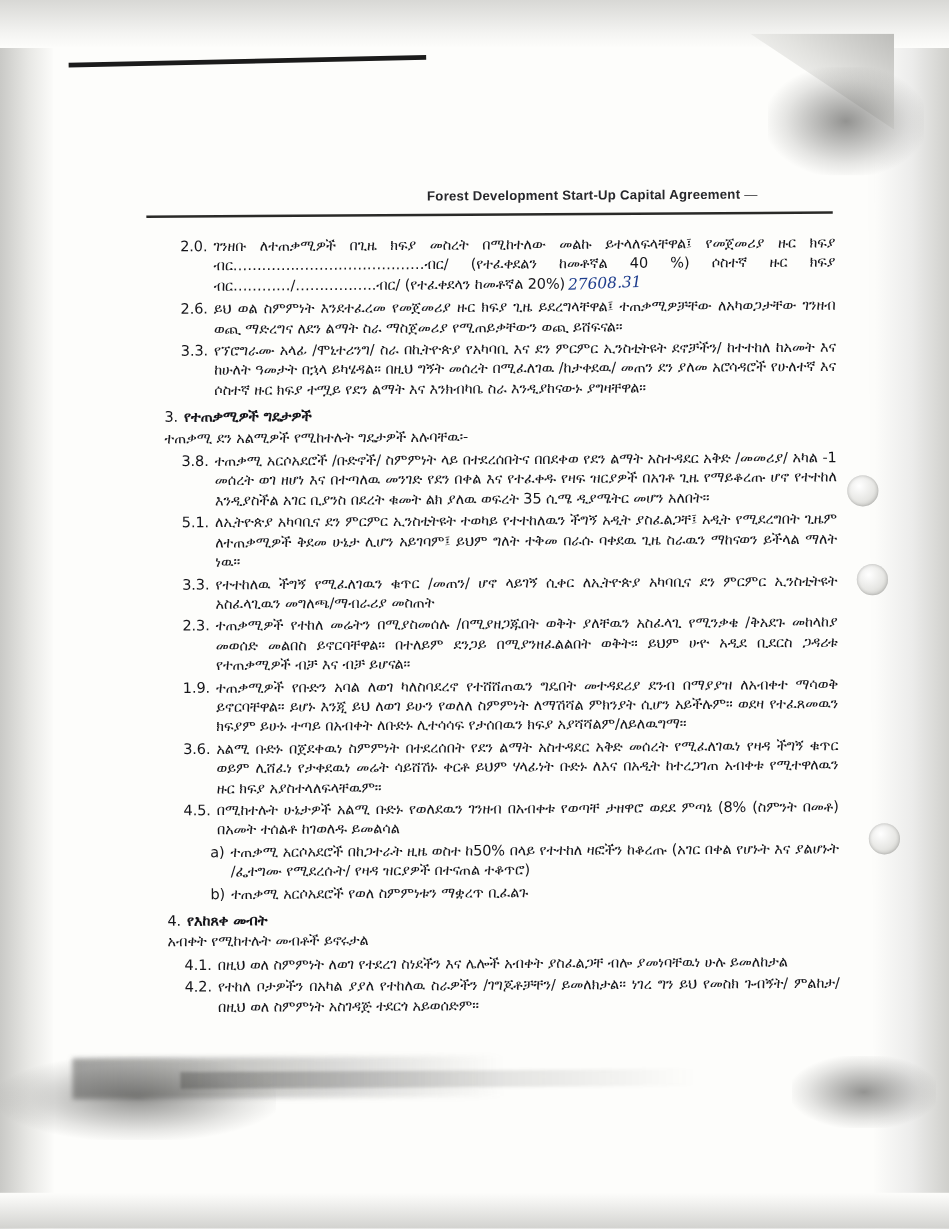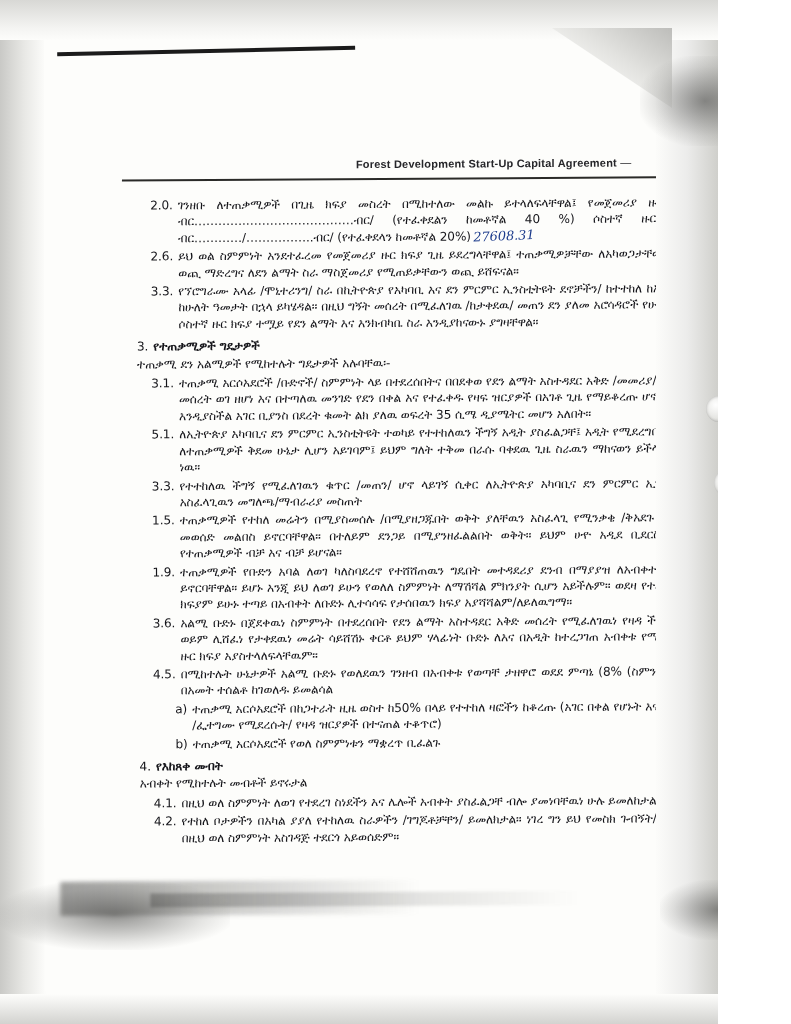--- a/index.html
+++ b/index.html
@@ -5,21 +5,21 @@
   html, body {
     margin: 0;
     padding: 0;
     background: #ffffff;
   }
   body {
     font-family: "Liberation Sans", sans-serif;
   }
   #page {
     position: relative;
-    width: 718px;
+    width: 791px;
     height: 1024px;
     overflow: hidden;
     background: #f2f2f0;
   }
   
   .sheet {
     position: absolute;
     left: 28px;
     top: 8px;
     width: 712px;
@@ -202,33 +202,33 @@
           <span class="txt">የኘሮግራሙ አላፊ /ሞኒተሪንግ/ ስራ በኪትዮጵያ የአካባቢ እና ደን ምርምር ኢንስቲትዩት ደኖቻችን/ ከተተከለ ከአመት እና ከሁለት ዓመታት በኋላ ይካሄዳል። በዚህ ግኝት መሰረት በሚፈለገዉ /ከታቀደዉ/ መጠን ደን ያለመ አሮሳዳሮች የሁለተኛ እና ሶስተኛ ዙር ክፍያ ተሟይ የደን ልማት እና እንክብካቤ ስራ እንዲያከናውኑ ያግዛቸዋል።</span>
         </div>
         <div class="para lvl0 section-head">
           <span class="num">3.</span>
           <span class="txt">የተጠቃሚዎች ግዴታዎች</span>
         </div>
         <div class="para lvl0 lead-in">
           <span class="txt">ተጠቃሚ ደን አልሚዎች የሚከተሉት ግዴታዎች አሉባቸዉ፡-</span>
         </div>
         <div class="para lvl1">
-          <span class="num">3.1.</span>
+          <span class="num">3.8.</span>
           <span class="txt">ተጠቃሚ አርሶአደሮች /ቡድኖች/ ስምምነት ላይ በተደረሰበትና በበደቀወ የደን ልማት አስተዳደር አቅድ /መመሪያ/ አካል -1 መሰረት ወገ ዘሆነ እና በተጣለዉ መንገድ የደን በቀል እና የተፈቀዱ የዛፍ ዝርያዎች በአገቶ ጊዜ የማይቆረጡ ሆኖ የተተከለ እንዲያስችል አገር ቢያንስ በደረት ቁመት ልክ ያለዉ ወፍረት 35 ሲሜ ዲያሜትር መሆን አለበት።</span>
         </div>
         <div class="para lvl1">
           <span class="num">5.1.</span>
           <span class="txt">ለኢትዮጵያ አካባቢና ደን ምርምር ኢንስቲትዩት ተወካይ የተተከለዉን ችግኝ አዲት ያስፈልጋቸ፤ አዲት የሚደረግበት ጊዜም ለተጠቃሚዎች ቅደመ ሁኔታ ሊሆን አይገባም፤ ይህም ግለት ተቅመ በራሱ ባቀደዉ ጊዜ ስራዉን ማከናወን ይችላል ማለት ነዉ።</span>
         </div>
         <div class="para lvl1">
           <span class="num">3.3.</span>
           <span class="txt">የተተከለዉ ችግኝ የሚፈለገዉን ቁጥር /መጠን/ ሆኖ ላይገኝ ሲቀር ለኢትዮጵያ አካባቢና ደን ምርምር ኢንስቲትዩት አስፈላጊዉን መግለጫ/ማብራሪያ መስጠት</span>
         </div>
         <div class="para lvl1">
-          <span class="num">1.5.</span>
+          <span class="num">2.3.</span>
           <span class="txt">ተጠቃሚዎች የተከለ መሬትን በሚያስመሰሉ /በሚያዘጋጁበት ወቅት ያለቸዉን አስፈላጊ የሚንቃቄ /ቅአደጉ መከላከያ መወሰድ መልበስ ይኖርባቸዋል። በተለይም ደንጋይ በሚያንዘፈልልበት ወቅት። ይህም ሀዯ አዲደ ቢደርስ ጋዳሪቱ የተጠቃሚዎች ብቻ እና ብቻ ይሆናል።</span>
         </div>
         <div class="para lvl1">
           <span class="num">1.9.</span>
           <span class="txt">ተጠቃሚዎች የቡድን አባል ለወገ ካለስባደረኖ የተሸሸጠዉን ግዴበት መተዳደሪያ ደንብ በማያያዝ ለአብቀተ ማሳወቅ ይኖርባቸዋል። ይሆኑ እንጂ ይህ ለወገ ይሁን የወለለ ስምምነት ለማሽሻል ምክንያት ሲሆን አይችሉም። ወደዛ የተፈጸመዉን ክፍያም ይሁኑ ተጣይ በአብቀት ለቡድኑ ሊተሳሳፍ የታሰበዉን ክፍያ አያሻሻልም/ለይለዉግማ።</span>
         </div>
         <div class="para lvl1">
           <span class="num">3.6.</span>
           <span class="txt">አልሚ ቡድኑ በጀደቀዉነ ስምምነት በተደረሰበት የደን ልማት አስተዳደር አቅድ መሰረት የሚፈለገዉነ የዛዳ ችግኝ ቁጥር ወይም ሊሸፈነ የታቀደዉነ መሬት ሳይሸሽኑ ቀርቶ ይህም ሃላፊነት ቡድኑ ለእና በአዲት ከተረጋገጠ አብቀቱ የሚተዋለዉን ዙር ክፍያ አያስተላለፍላቸዉም።</span>
         </div>

